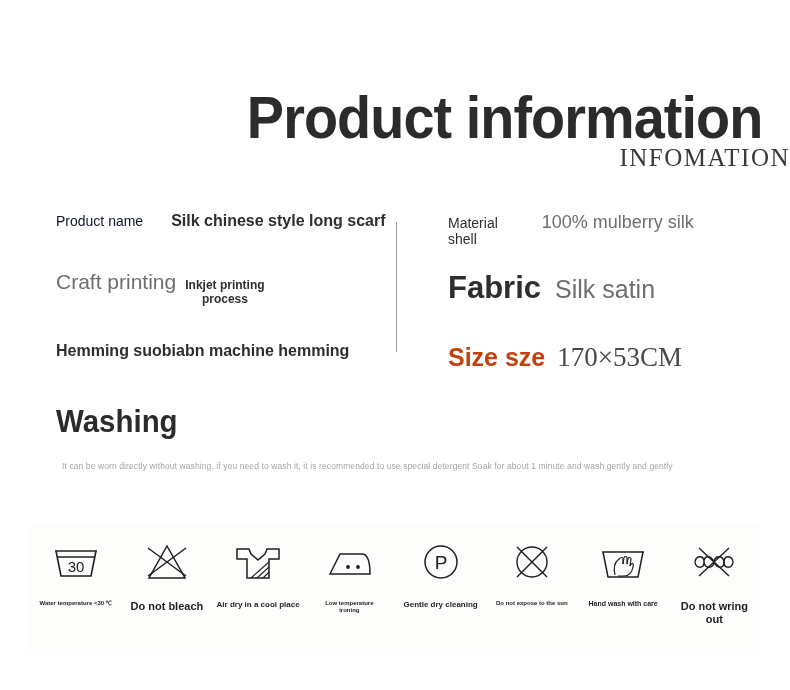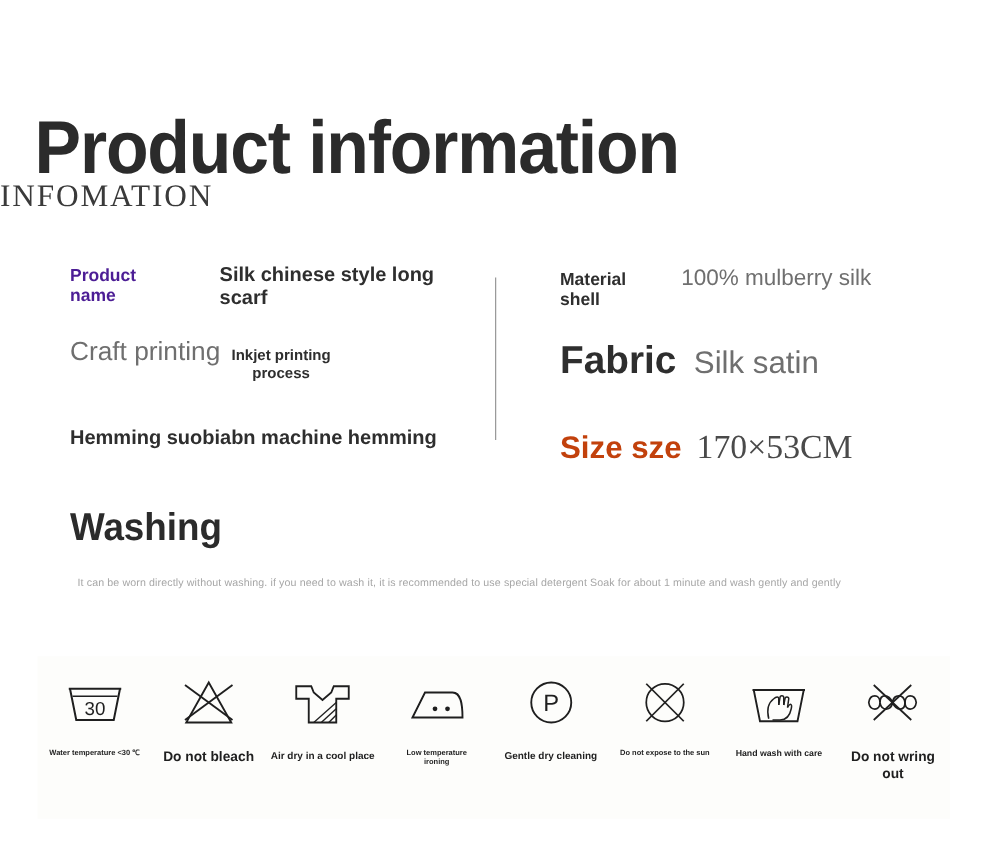--- a/index.html
+++ b/index.html
@@ -9,21 +9,21 @@
     height: 690px;
     background: #ffffff;
     font-family: "Liberation Sans", sans-serif;
     position: relative;
     overflow: hidden;
   }
 
   .page { position: relative; width: 790px; height: 690px; }
 
   
-  .header { position: absolute; left: 0; top: 88px; width: 790px; text-align: left; }
+  .header { position: absolute; left: 0; top: 88px; width: 790px; text-align: right; }
 
   .title {
     font-family: "Liberation Sans", sans-serif;
     font-size: 60px;
     font-weight: bold;
     color: #2b2b2b;
     letter-spacing: -1px;
     line-height: 1.0;
     transform: scaleX(0.93);
   }
@@ -51,31 +51,31 @@
   .spec-row { position: absolute; display: flex; align-items: baseline; }
 
   .col-left  { left: 56px;  width: 330px; }
   .col-right { left: 448px; width: 320px; }
 
   .row-1 { top: 16px; }
   .row-2 { top: 74px; }
   .row-3 { top: 146px; }
 
   
-  .l1-label { font-size: 14px; color: #4c1d95; font-weight: bold; }
+  .l1-label { font-size: 14px; color: #0f172a; font-weight: normal; }
   .l1-value { font-size: 16px; font-weight: bold; color: #2e2e2e; margin-left: 28px; }
 
   .l2-label { font-size: 21px; font-weight: normal; color: #6f6f6f; }
   .l2-value { font-size: 12px; font-weight: bold; color: #2e2e2e; margin-left: 9px;
               line-height: 1.15; text-align: center; white-space: pre-line; }
 
   .l3-value { font-size: 16px; font-weight: bold; color: #2e2e2e; }
 
   
-  .r1-label { font-size: 14px; font-weight: bold; color: #2e2e2e;
+  .r1-label { font-size: 14px; font-weight: normal; color: #2e2e2e;
               line-height: 1.15; white-space: pre-line; }
   .r1-value { font-size: 18px; color: #6f6f6f; margin-left: 44px; }
 
   .r2-label { font-size: 31px; font-weight: bold; color: #2e2e2e; }
   .r2-value { font-size: 25px; color: #6f6f6f; margin-left: 14px; }
 
   .r3-label { font-size: 25px; font-weight: bold; color: #c2410c; }
   .r3-value { font-family: "Liberation Serif", serif; font-size: 27px;
               color: #4a4a4a; margin-left: 12px; }
 

